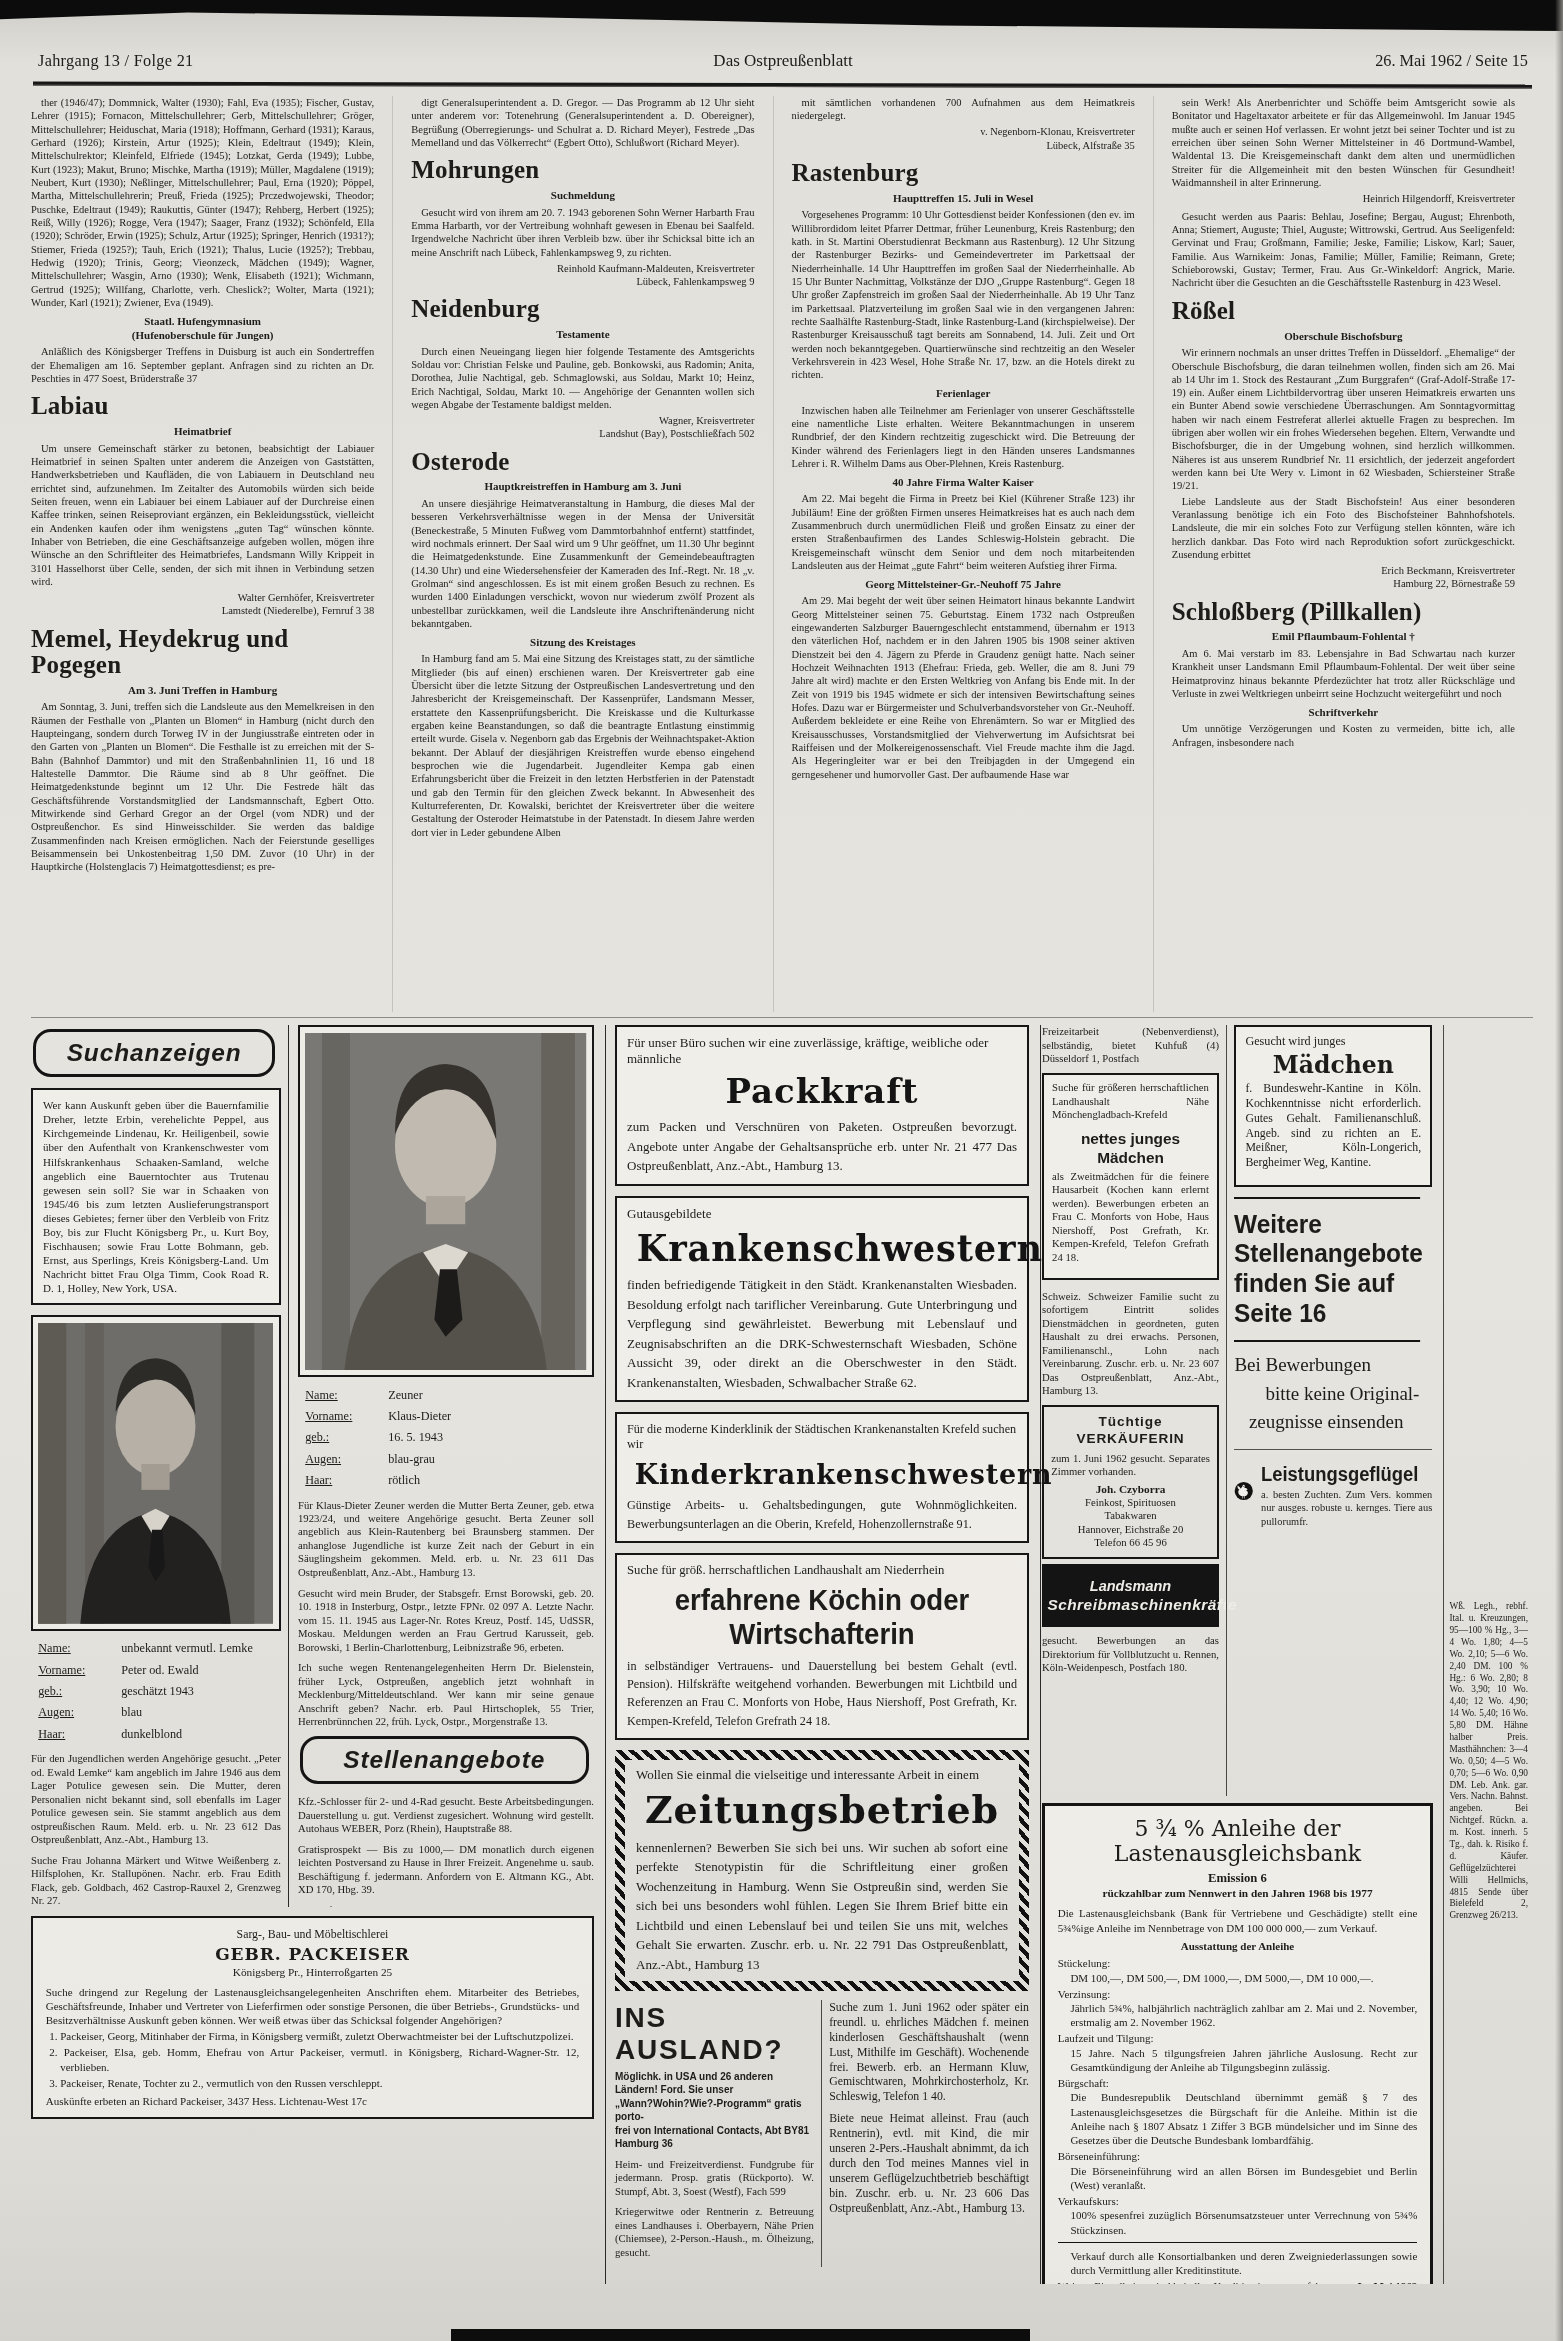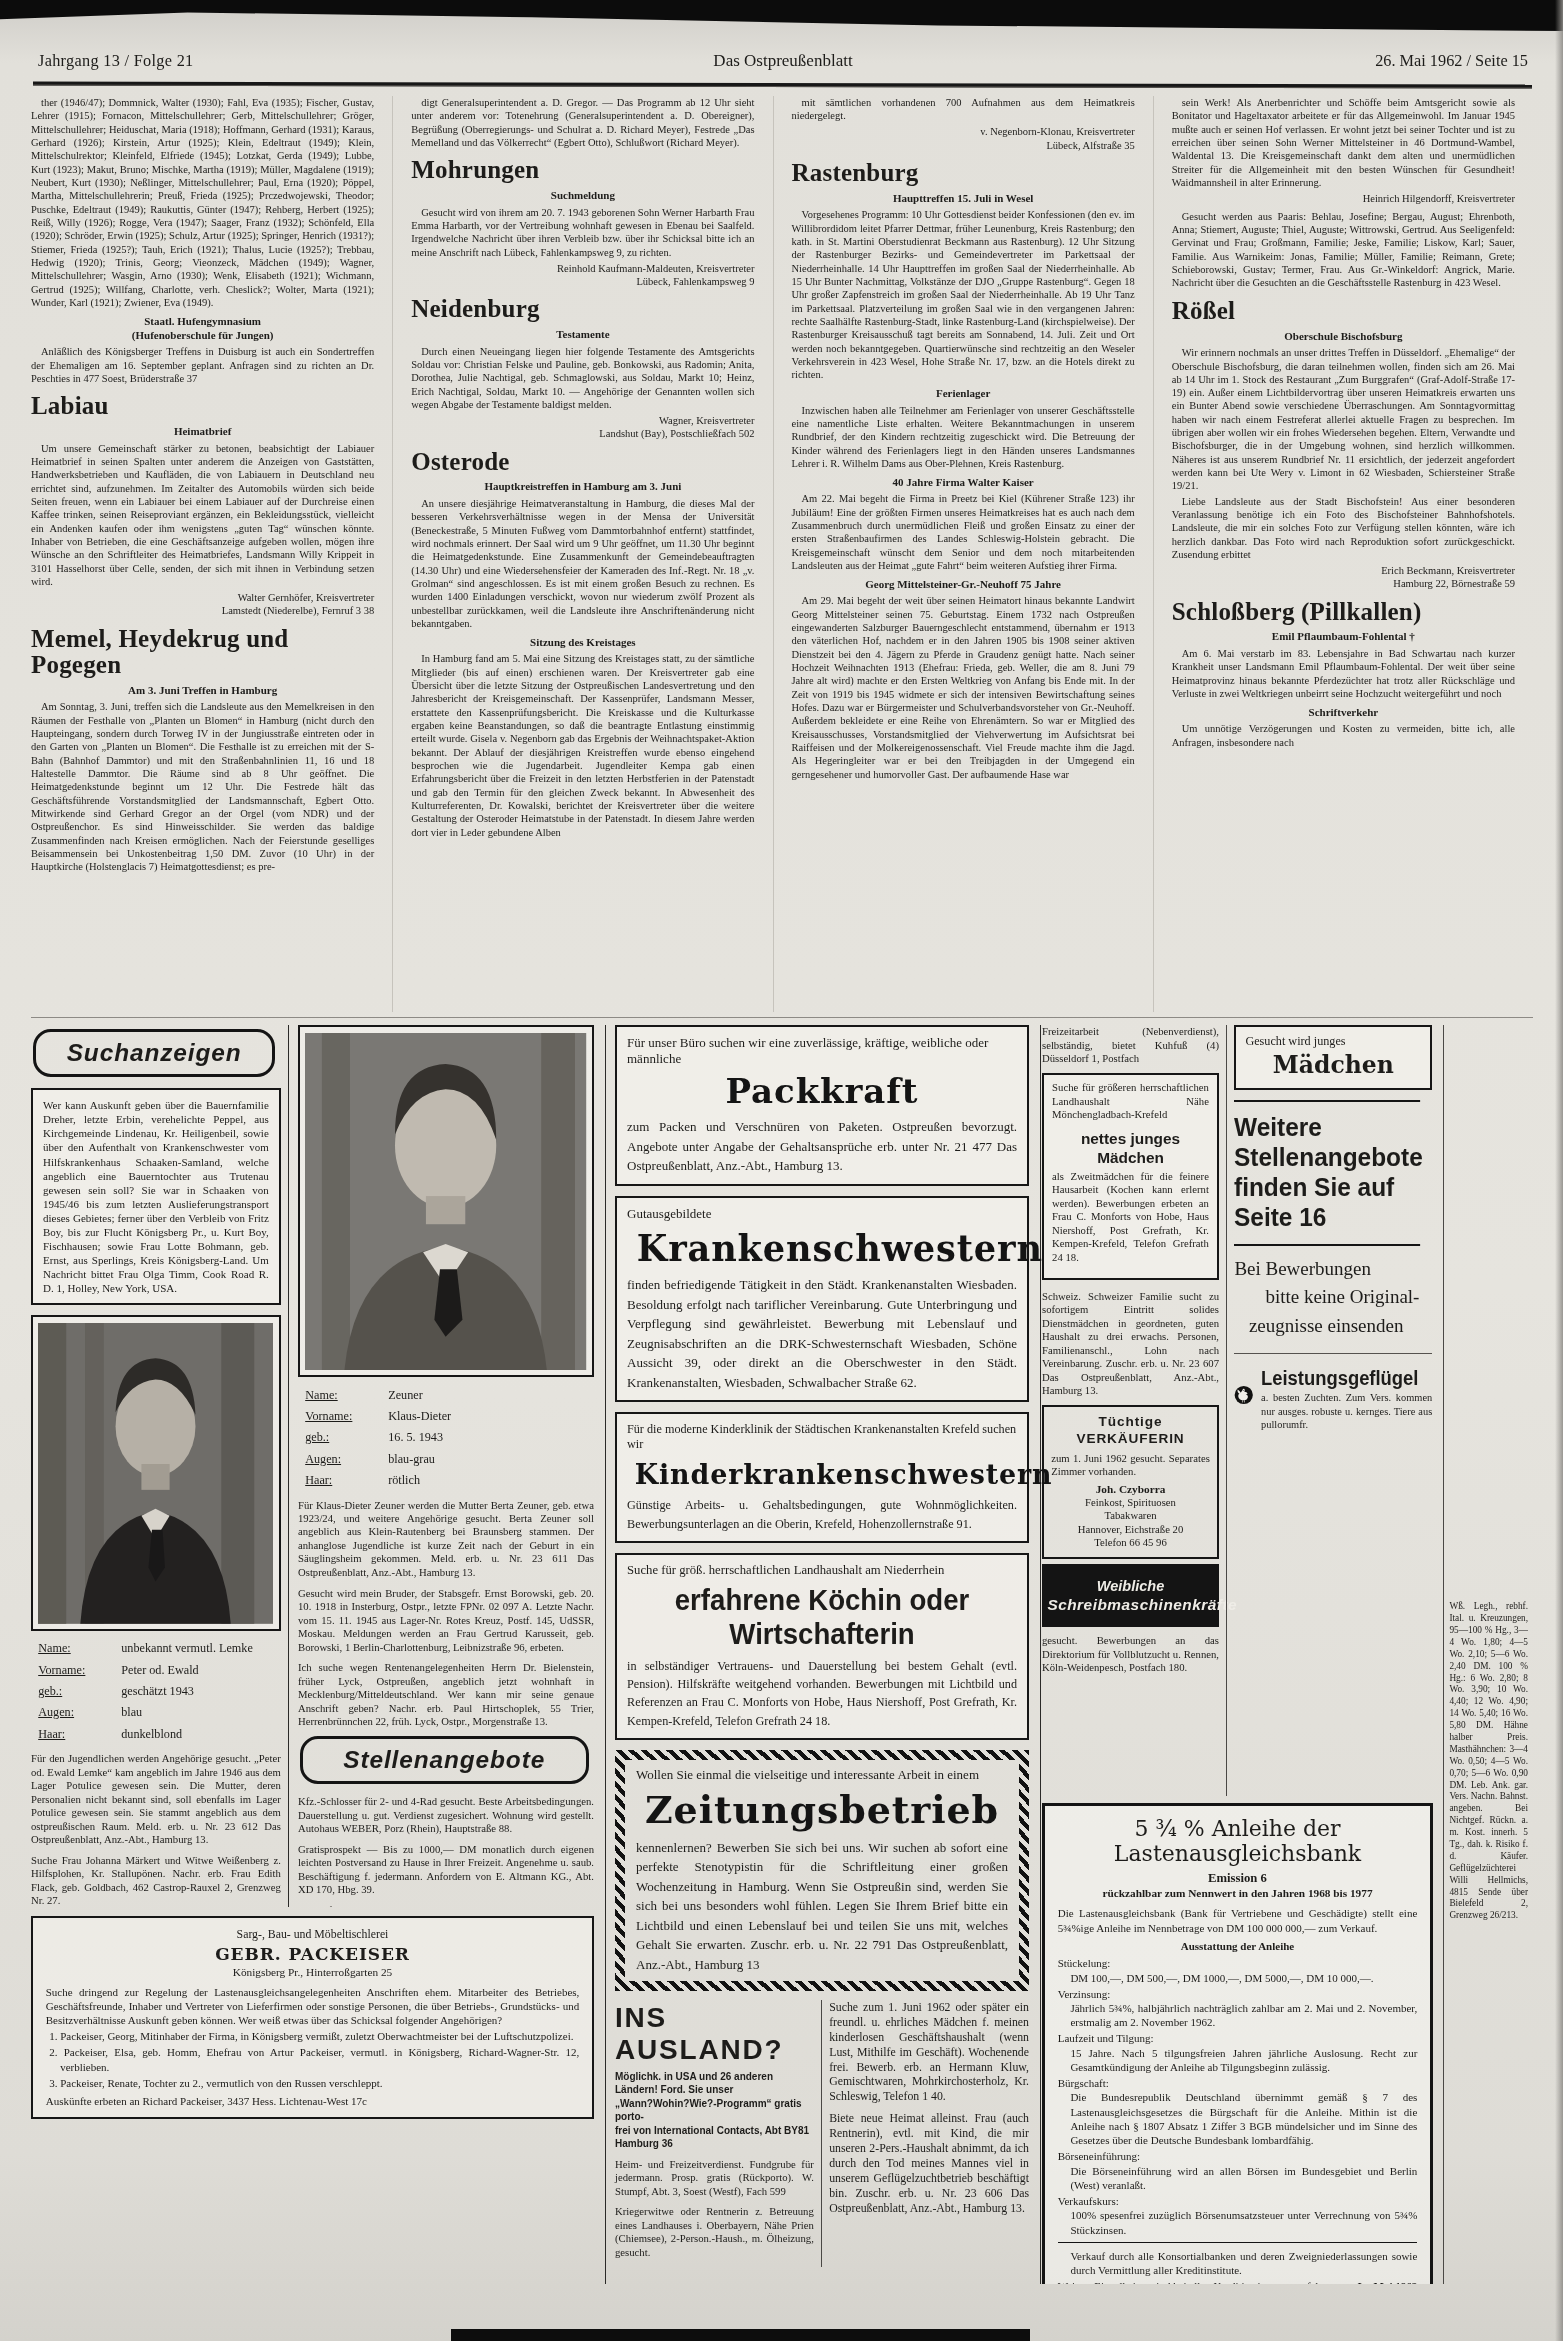--- a/index.html
+++ b/index.html
@@ -344,30 +344,31 @@
             <div class="verk-box">
               <div class="verk-line1">Tüchtige VERKÄUFERIN</div>
               <div class="verk-body">zum 1. Juni 1962 gesucht. Separates Zimmer vorhanden.</div>
               <div class="verk-name">Joh. Czyborra</div>
               <div class="verk-lines">Feinkost, Spirituosen
 Tabakwaren
 Hannover, Eichstraße 20
 Telefon 66 45 96</div>
             </div>
             <div class="blackbox">
-              <div class="b1">Weibliche</div>
+              <div class="b1">Landsmann</div>
               <div class="b2">Schreibmaschinenkräfte</div>
             </div>
             <div class="tiny-ad">gesucht. Bewerbungen an das Direktorium für Vollblutzucht u. Rennen, Köln-Weidenpesch, Postfach 180.</div>
           </div>
 
           <div class="col-e">
             <div class="adbox" style="padding:7.2px 9px">
               <div style="font-size:12.2px">Gesucht wird junges</div>
               <div class="maed-h">Mädchen</div>
+              <div class="tiny-ad" style="font-size:11.8px">f. Bundeswehr-Kantine in Köln. Kochkenntnisse nicht erforderlich. Gutes Gehalt. Familienanschluß. Angeb. sind zu richten an E. Meißner, Köln-Longerich, Bergheimer Weg, Kantine.</div>
             </div>
             <div class="weitere">
               <div>Weitere Stellenangebote</div>
               <div>finden Sie auf Seite 16</div>
             </div>
             <div class="bewerb">
               <div>Bei Bewerbungen</div>
               <div class="l2">bitte keine Original-</div>
               <div class="l3">zeugnisse einsenden</div>
             </div>

